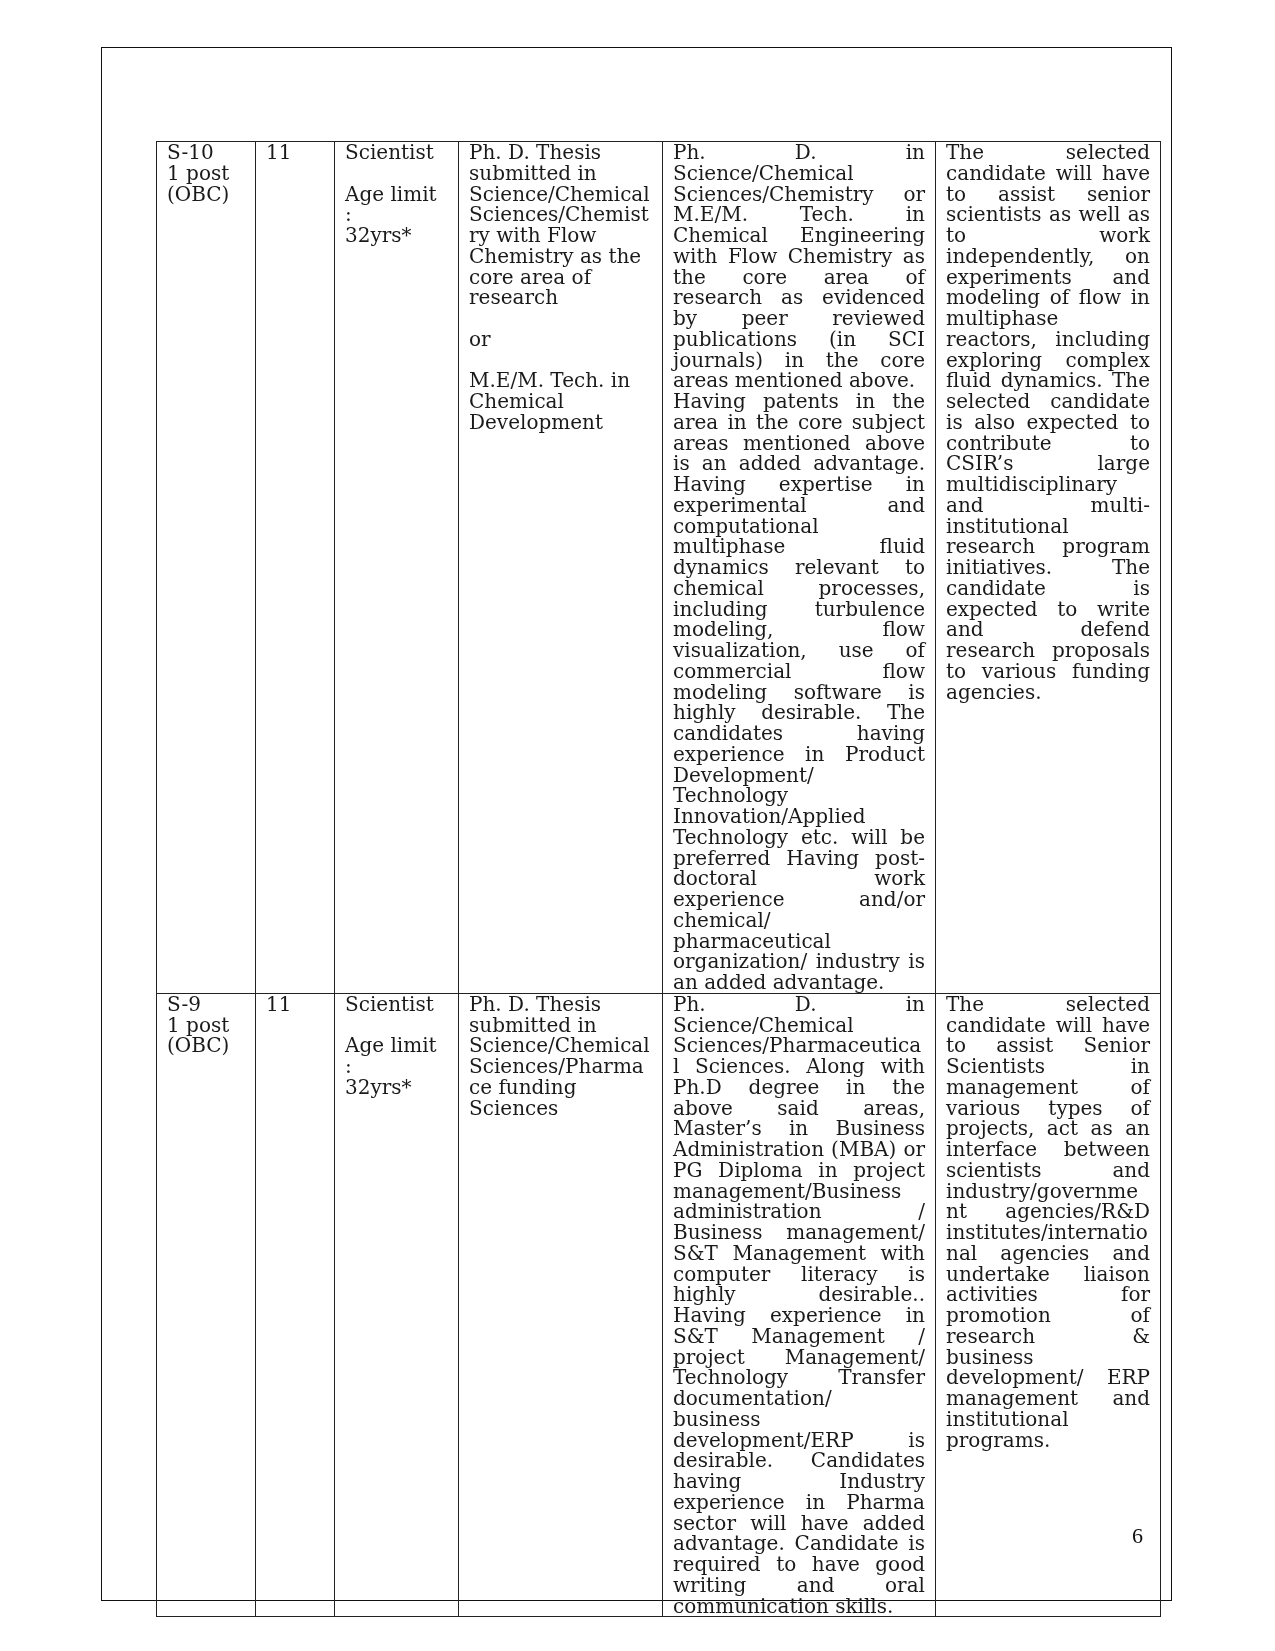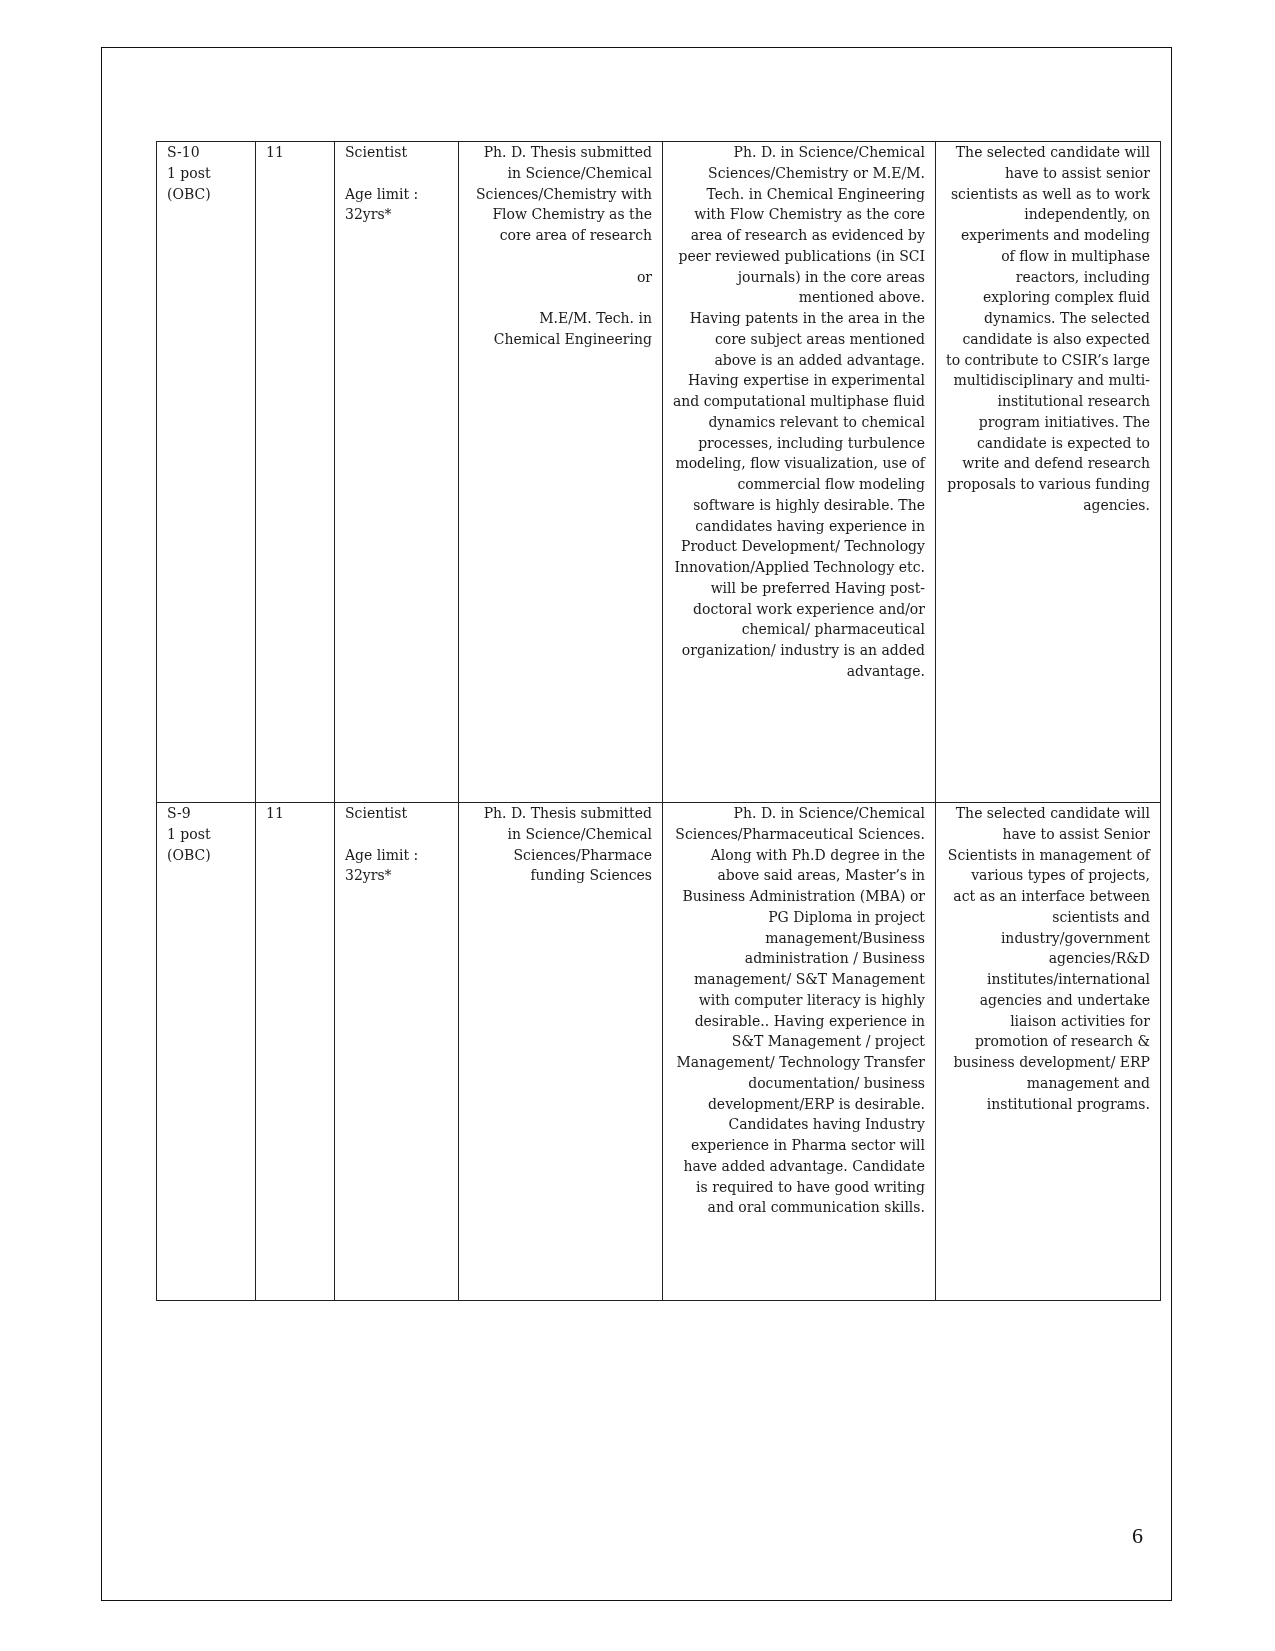--- a/index.html
+++ b/index.html
@@ -24,21 +24,21 @@
       border: 1.5px solid #111;
       box-sizing: border-box;
     }
     .posts-table {
       position: absolute;
       left: 156px;
       top: 141px;
       width: 1004px;
       border-collapse: collapse;
       table-layout: fixed;
-      font-size: 14px;
+      font-size: 20px;
       line-height: 20.75px;
       border-radius: 22px;
     }
     .posts-table td {
       border: 1.3px solid #222;
       vertical-align: top;
       padding: 0 10px 0 10px;
       word-wrap: break-word;
     }
     .posts-table td.justify {
@@ -46,21 +46,21 @@
       hyphens: none;
     }
     .col-code { width: 99px; }
     .col-level { width: 79px; }
     .col-post { width: 124px; }
     .col-qual { width: 204px; }
     .col-desirable { width: 273px; }
     .col-duties { width: 225px; }
     .cell-line { display: block; }
     .gap { display: block; height: 20.75px; }
-    .para { display: block; text-align: right; }
+    .para { display: block; }
     .page-number {
       position: absolute;
       left: 1132px;
       top: 1523px;
       font-family: "Liberation Serif", "DejaVu Serif", serif;
       font-size: 22px;
       color: #111;
     }
     .row-1 td { height: 660px; }
     .row-2 td { height: 497px; }
@@ -93,21 +93,21 @@
         <span class="cell-line">Scientist</span>
         <span class="gap"></span>
         <span class="cell-line">Age limit :</span>
         <span class="cell-line">32yrs*</span>
       </td>
       <td>
         <span class="para">Ph. D. Thesis submitted in Science/Chemical Sciences/Chemistry with Flow Chemistry as the core area of research</span>
         <span class="gap"></span>
         <span class="para">or</span>
         <span class="gap"></span>
-        <span class="para">M.E/M. Tech. in Chemical Engineering</span>
+        <span class="para">M.E/M. Tech. in Chemical Development</span>
       </td>
       <td class="justify">
         <span class="para">Ph. D. in Science/Chemical Sciences/Chemistry or M.E/M. Tech. in Chemical Engineering with Flow Chemistry as the core area of research as evidenced by peer reviewed publications (in SCI journals) in the core areas mentioned above.</span>
         <span class="para">Having patents in the area in the core subject areas mentioned above is an added advantage. Having expertise in experimental and computational multiphase fluid dynamics relevant to chemical processes, including turbulence modeling, flow visualization, use of commercial flow modeling software is highly desirable. The candidates having experience in Product Development/ Technology Innovation/Applied Technology etc. will be preferred Having post-doctoral work experience and/or chemical/ pharmaceutical organization/ industry is an added advantage.</span>
       </td>
       <td class="justify">
         <span class="para">The selected candidate will have to assist senior scientists as well as to work independently, on experiments and modeling of flow in multiphase reactors, including exploring complex fluid dynamics. The selected candidate is also expected to contribute to CSIR’s large multidisciplinary and multi-institutional research program initiatives. The candidate is expected to write and defend research proposals to various funding agencies.</span>
       </td>
     </tr>
     <tr class="row-2">

